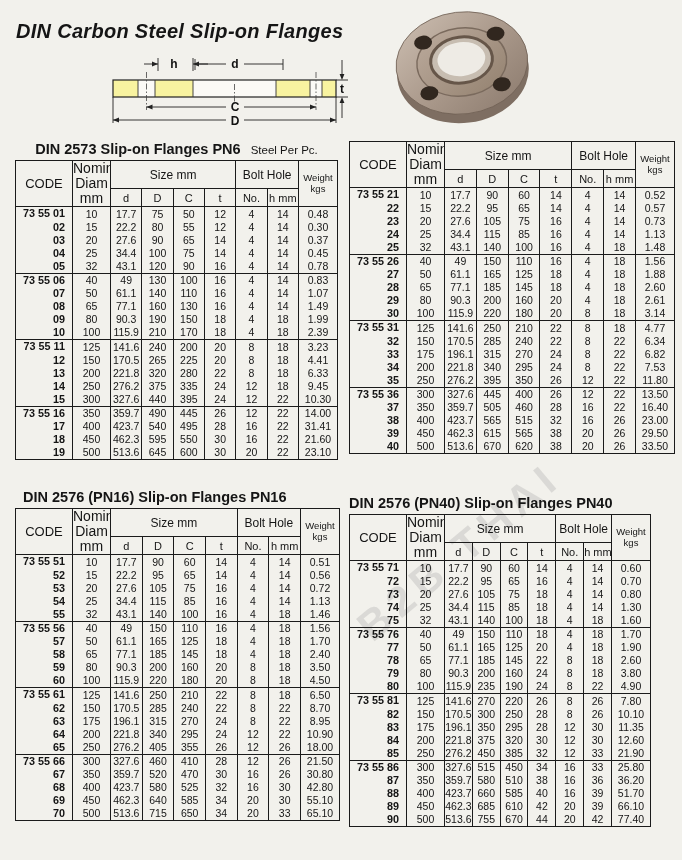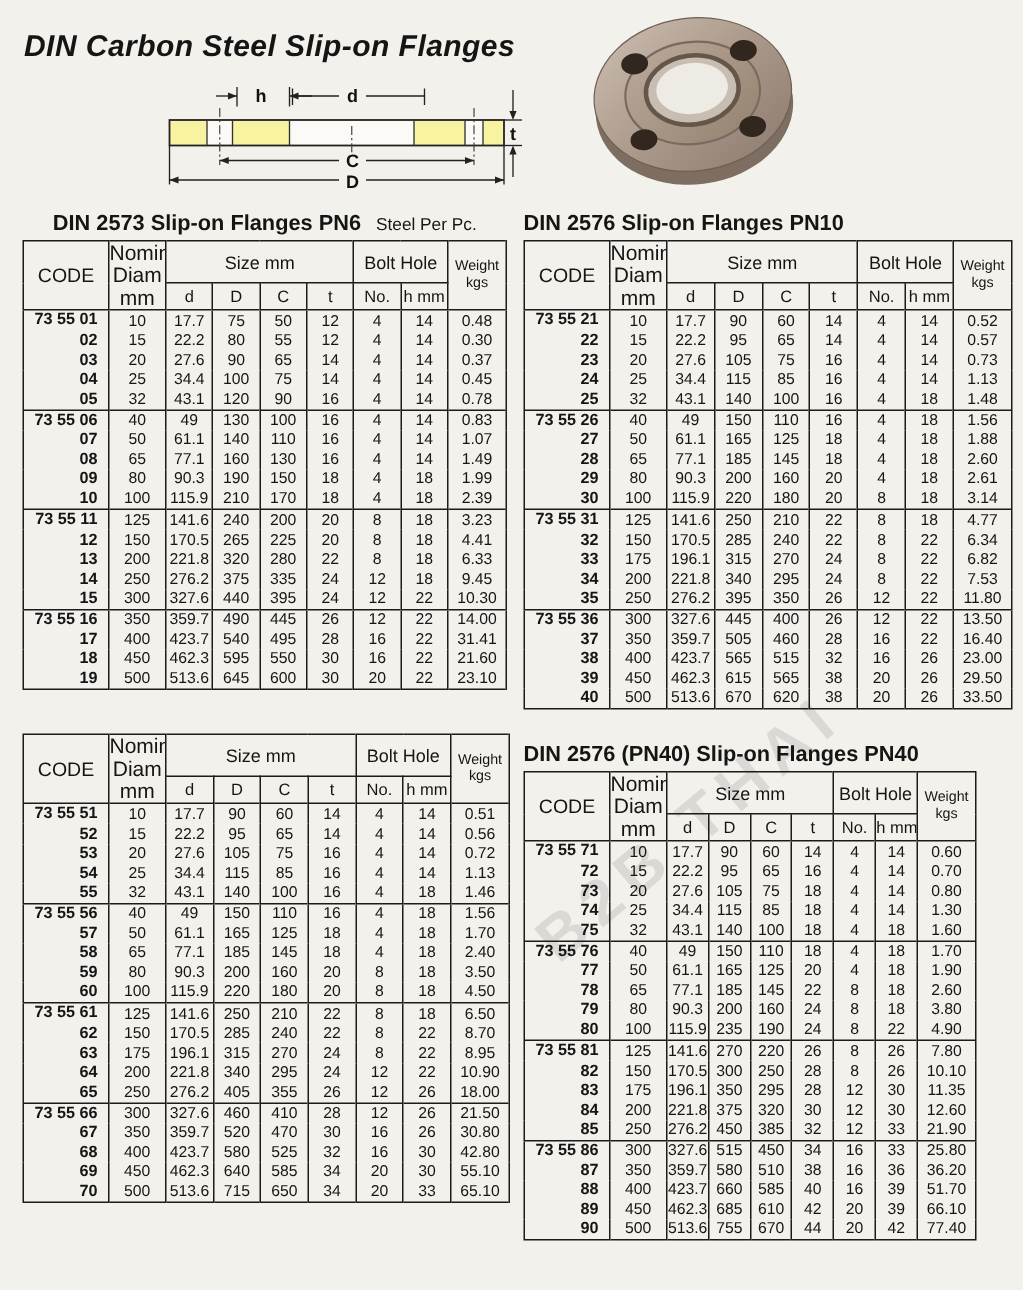--- a/index.html
+++ b/index.html
@@ -399,21 +399,20 @@
           <td>30</td>
           <td>20</td>
           <td>22</td>
           <td>23.10</td>
         </tr>
       </tbody>
   </table>
 </div>
 
 <div class="tbl-block" id="block2">
-  <div class="tbl-title">DIN 2576 Slip-on Flanges PN10</div>
   <table class="flange">
     <thead>
         <tr>
           <th class="c-code" rowspan="2">CODE</th>
           <th class="c-nom" rowspan="2">Nominal<br>Diam<br>mm</th>
           <th class="grp" colspan="4">Size mm</th>
           <th class="grp" colspan="2">Bolt Hole</th>
           <th class="c-wt" rowspan="2">Weight<br>kgs</th>
         </tr>
         <tr>
@@ -644,20 +643,21 @@
           <td>38</td>
           <td>20</td>
           <td>26</td>
           <td>33.50</td>
         </tr>
       </tbody>
   </table>
 </div>
 
 <div class="tbl-block" id="block3">
+  <div class="tbl-title">DIN 2576 (PN16) Slip-on Flanges PN16</div>
   <table class="flange">
     <thead>
         <tr>
           <th class="c-code" rowspan="2">CODE</th>
           <th class="c-nom" rowspan="2">Nominal<br>Diam<br>mm</th>
           <th class="grp" colspan="4">Size mm</th>
           <th class="grp" colspan="2">Bolt Hole</th>
           <th class="c-wt" rowspan="2">Weight<br>kgs</th>
         </tr>
         <tr>

